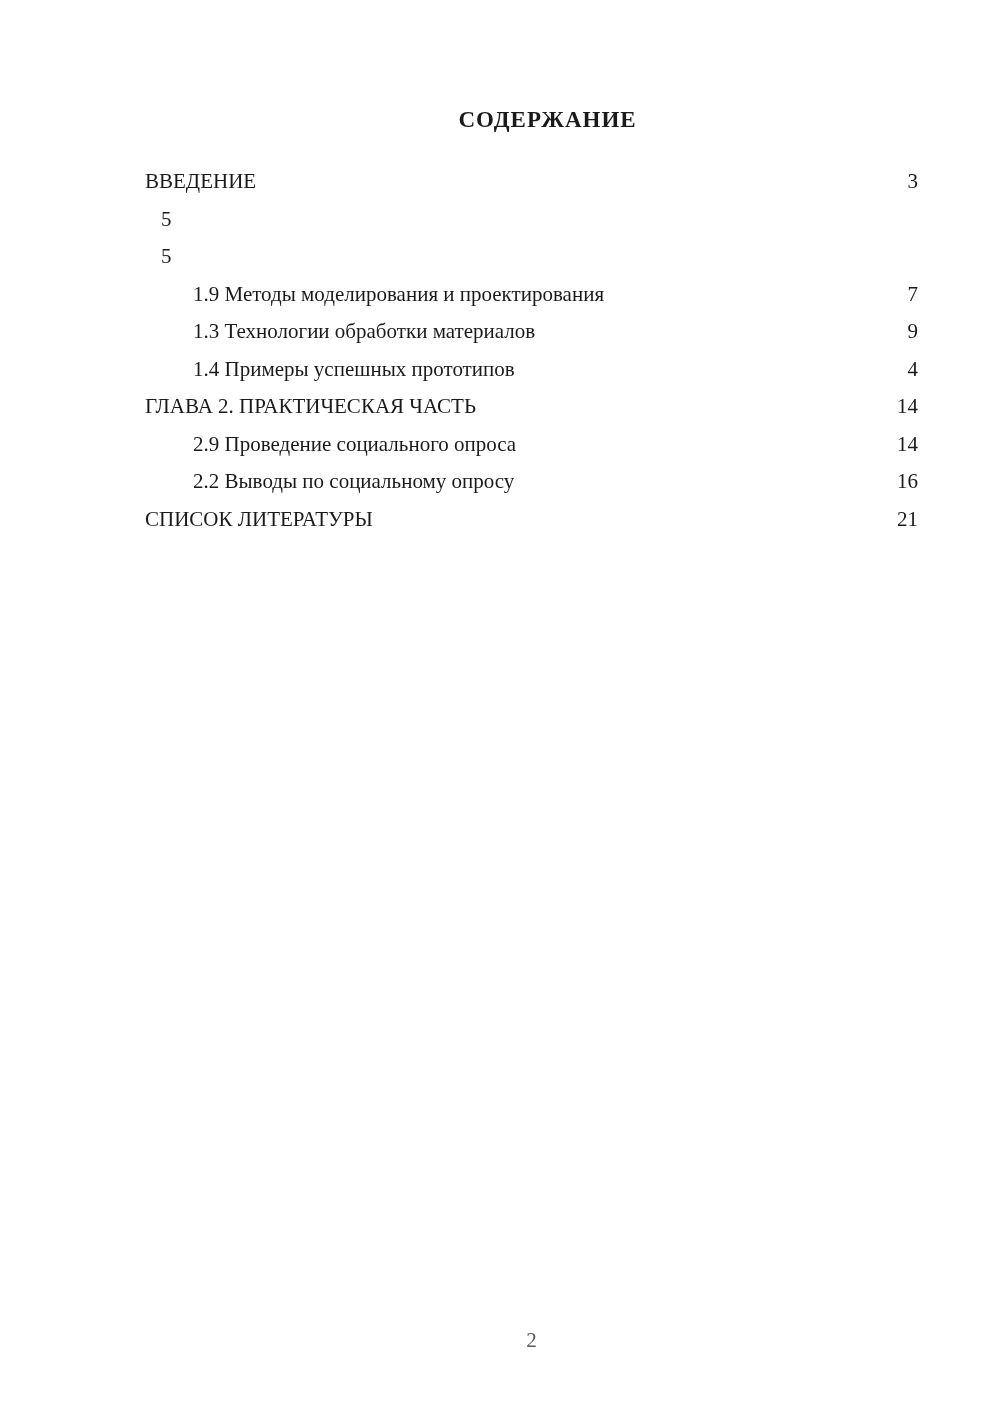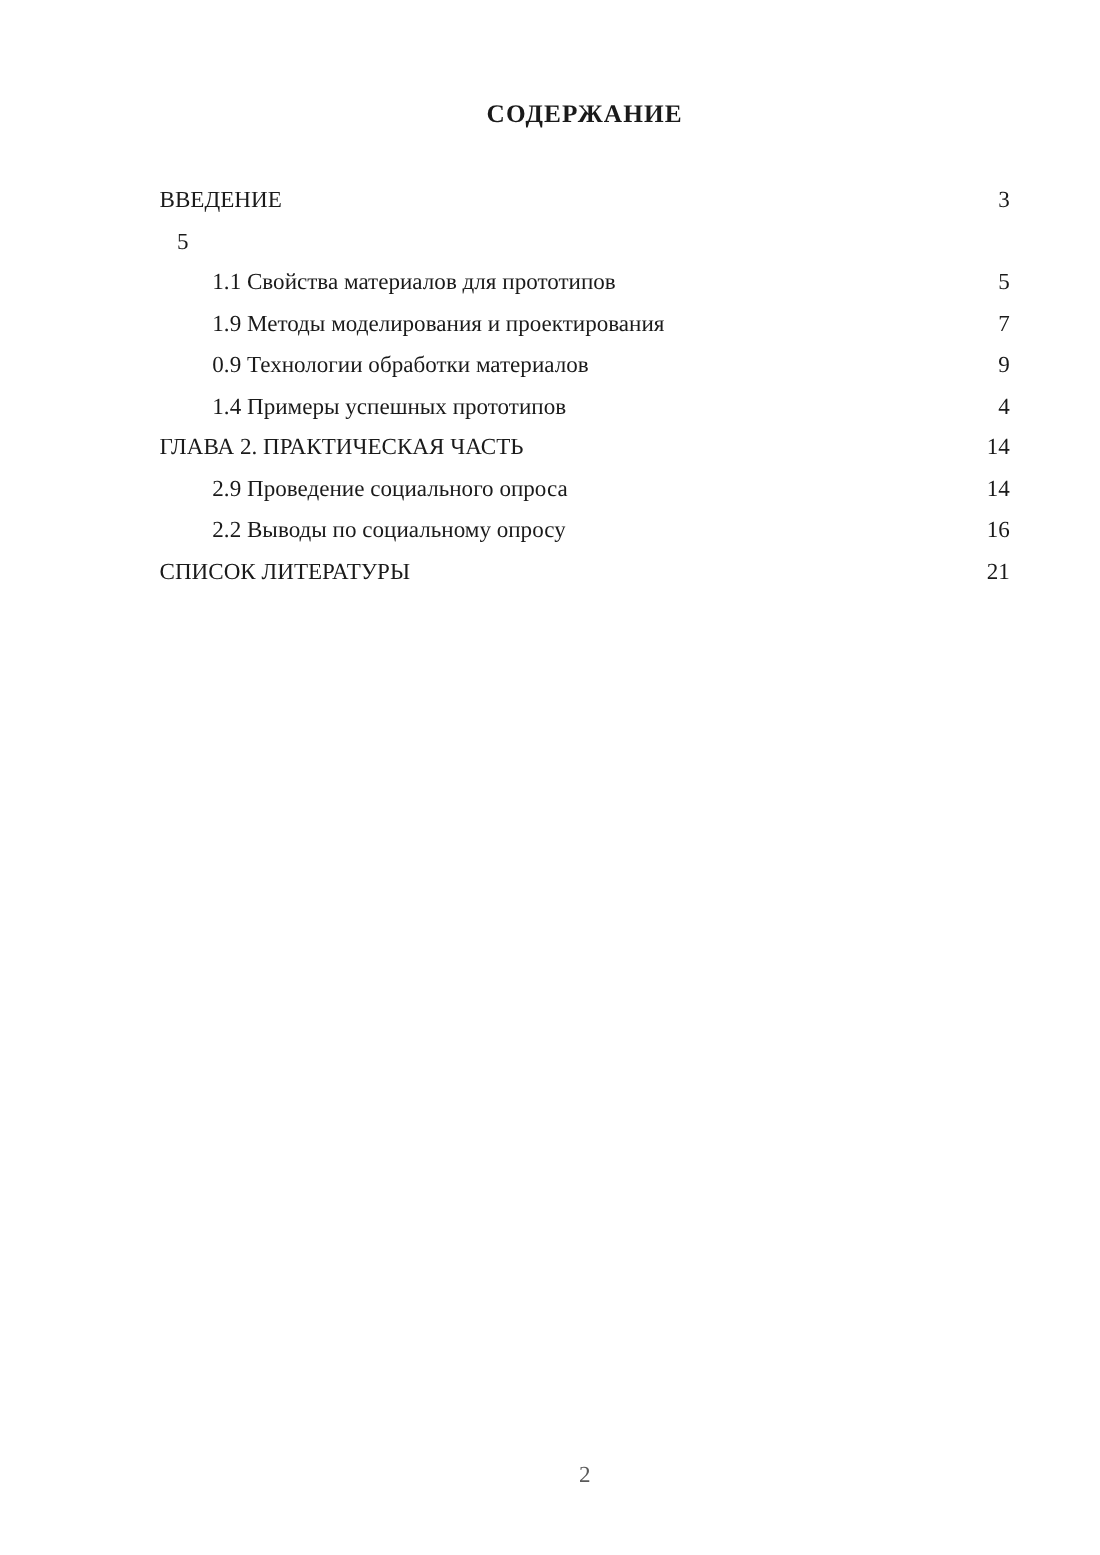--- a/index.html
+++ b/index.html
@@ -20,21 +20,21 @@
     background: var(--page-bg);
     font-family: "Liberation Serif", "DejaVu Serif", serif;
     color: var(--text-color);
     overflow: hidden;
   }
   .toc-title {
     position: absolute;
     top: 90px;
     left: 145px;
     width: 773px;
-    margin: 0;
+    margin: 16px;
     text-align: center;
     font-size: 23px;
     font-weight: bold;
     letter-spacing: 1px;
     line-height: 28px;
   }
   .toc-list {
     position: absolute;
     top: 163px;
     left: 145px;
@@ -79,29 +79,28 @@
 
   <div class="toc-list" id="toc-list">
       <div class="toc-row">
         <span class="toc-label">ВВЕДЕНИЕ</span>
         <span class="toc-page">3</span>
       </div>
       <div class="toc-row">
         <span class="toc-page">5</span>
       </div>
       <div class="toc-row sub">
-        <span class="toc-label">1.1 Свойства материалов для прототипов</span>
         <span class="toc-page">5</span>
       </div>
       <div class="toc-row sub">
         <span class="toc-label">1.9 Методы моделирования и проектирования</span>
         <span class="toc-page">7</span>
       </div>
       <div class="toc-row sub">
-        <span class="toc-label">0.9 Технологии обработки материалов</span>
+        <span class="toc-label">1.3 Технологии обработки материалов</span>
         <span class="toc-page">9</span>
       </div>
       <div class="toc-row sub">
         <span class="toc-label">1.4 Примеры успешных прототипов</span>
         <span class="toc-page">4</span>
       </div>
       <div class="toc-row">
         <span class="toc-label">ГЛАВА 2. ПРАКТИЧЕСКАЯ ЧАСТЬ</span>
         <span class="toc-page">14</span>
       </div>

